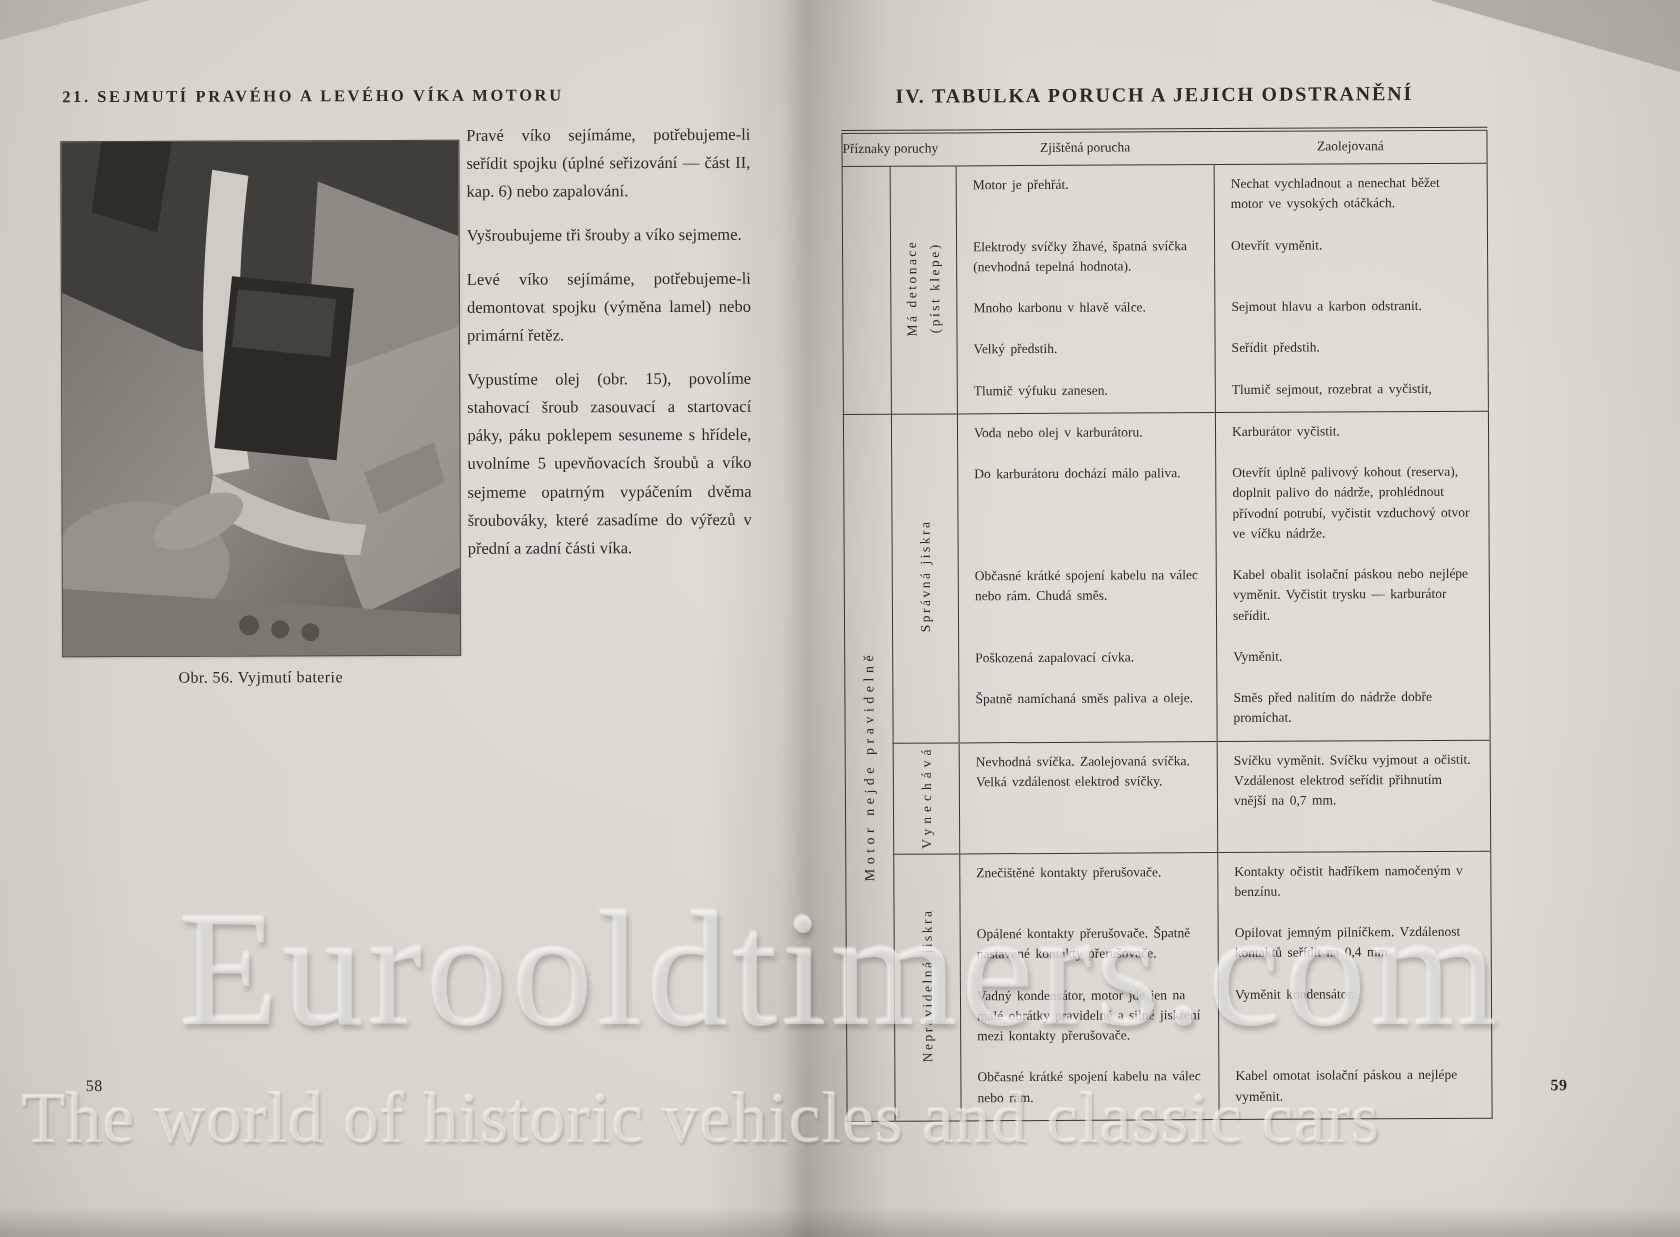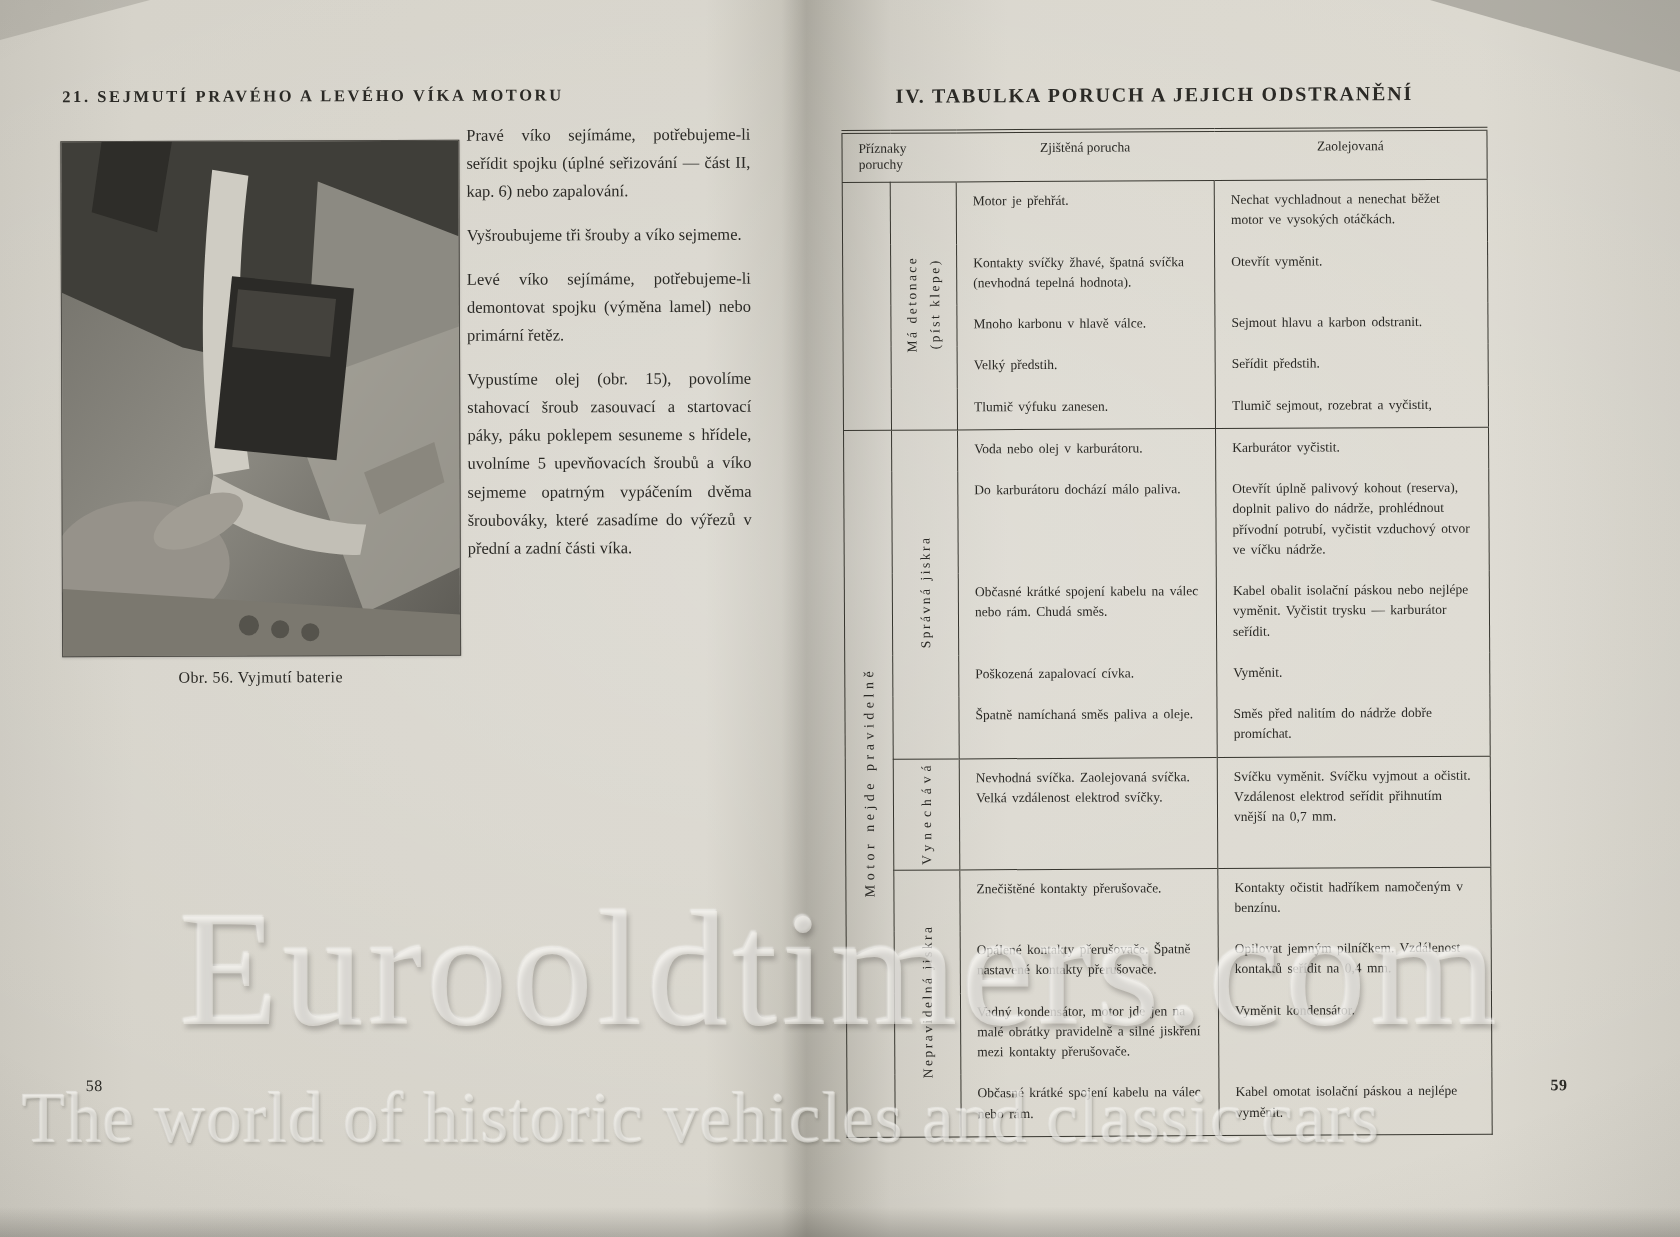--- a/index.html
+++ b/index.html
@@ -69,21 +69,21 @@
     position:absolute;left:50px;top:83px;width:650px;text-align:center;
     font-size:20px;font-weight:bold;letter-spacing:1.8px;
   }
   .rp-table-wrap{position:absolute;left:62px;top:128px;}
   table.fault-table{
     border-collapse:collapse;table-layout:fixed;width:645px;
     border:1.6px solid #37362f;border-top:4px double #37362f;
   }
   .fault-table th,.fault-table td{vertical-align:top;}
   .fault-table th{
-    font-weight:normal;font-size:13.5px;padding:7px 16px 9px;
+    font-weight:normal;font-size:13.5px;padding:7px 0 9px;
     border-bottom:1px solid #37362f;
   }
   .th-sym{text-align:left;vertical-align:top;}
   .th-fault,.th-remedy{padding-top:15px;}
   td.cA,td.cB{vertical-align:middle;text-align:center;}
   td.cA{border-right:1px solid #37362f;}
   td.cB{border-right:1px solid #37362f;}
   td.fault{border-right:1px solid #37362f;}
   td.fault,td.remedy{
     font-size:13.5px;line-height:1.5;padding:9px 14px 12px 16px;
@@ -192,21 +192,21 @@
           <td class="cB" rowspan="5">
             <div class="vert two">
               <span>Má detonace</span>
               <span>(píst klepe)</span>
             </div>
           </td>
           <td class="fault">Motor je přehřát.</td>
           <td class="remedy">Nechat vychladnout a nenechat běžet motor ve vysokých otáčkách.</td>
         </tr>
         <tr>
-          <td class="fault">Kontakty svíčky žhavé, špatná svíčka (nevhodná tepelná hodnota).</td>
+          <td class="fault">Elektrody svíčky žhavé, špatná svíčka (nevhodná tepelná hodnota).</td>
           <td class="remedy">Otevřít vyměnit.</td>
         </tr>
         <tr>
           <td class="fault">Mnoho karbonu v hlavě válce.</td>
           <td class="remedy">Sejmout hlavu a karbon odstranit.</td>
         </tr>
         <tr>
           <td class="fault">Velký předstih.</td>
           <td class="remedy">Seřídit předstih.</td>
         </tr>

